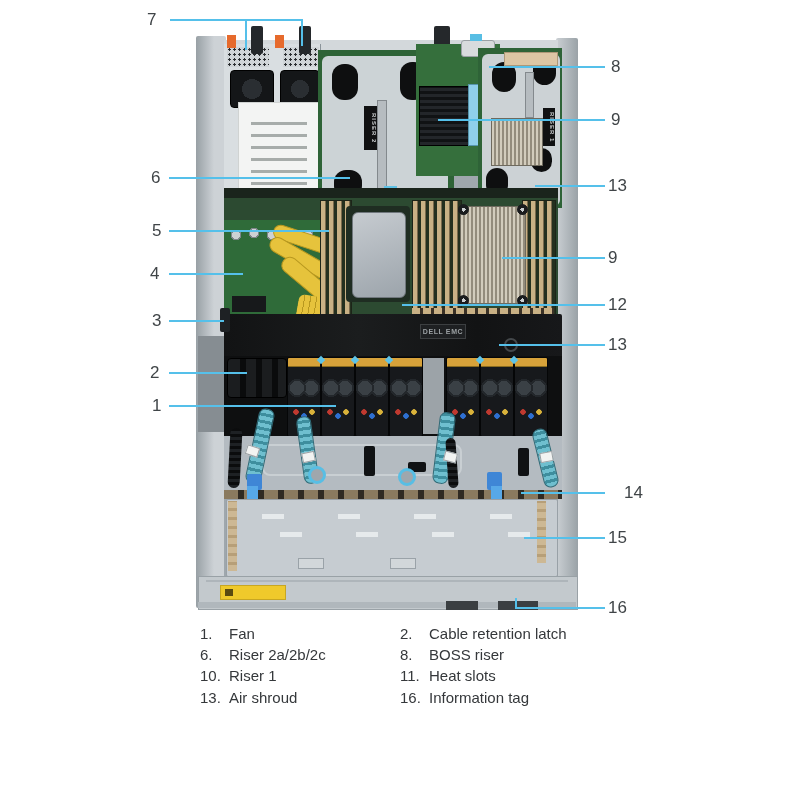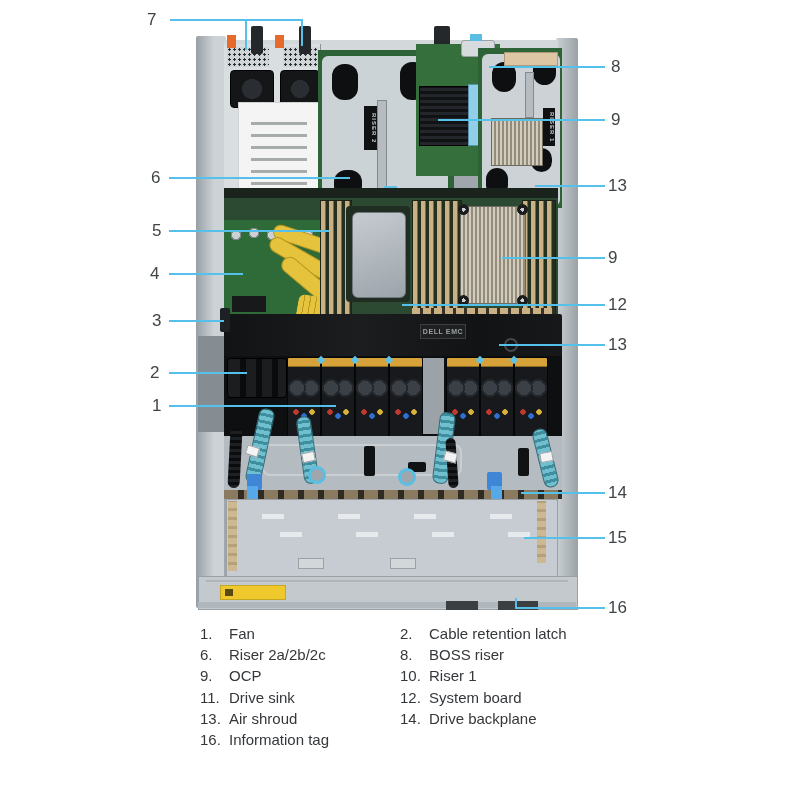--- a/index.html
+++ b/index.html
@@ -214,32 +214,29 @@
     <div class="cnum" style="left:150px;top:265px;">4</div>
     <div class="cnum" style="left:152px;top:312px;">3</div>
     <div class="cnum" style="left:150px;top:364px;">2</div>
     <div class="cnum" style="left:152px;top:397px;">1</div>
     <div class="cnum" style="left:611px;top:58px;">8</div>
     <div class="cnum" style="left:611px;top:111px;">9</div>
     <div class="cnum" style="left:608px;top:177px;">13</div>
     <div class="cnum" style="left:608px;top:249px;">9</div>
     <div class="cnum" style="left:608px;top:296px;">12</div>
     <div class="cnum" style="left:608px;top:336px;">13</div>
-    <div class="cnum" style="left:608px;top:484px;text-align:center;">14</div>
+    <div class="cnum" style="left:624px;top:484px;text-align:center;">14</div>
     <div class="cnum" style="left:608px;top:529px;">15</div>
     <div class="cnum" style="left:608px;top:599px;">16</div>
   </div>
 
   <div class="legend">
     <div><span class="ln">1.</span><span>Fan</span></div>
     <div><span class="ln">2.</span><span>Cable retention latch</span></div>
     <div><span class="ln">6.</span><span>Riser 2a/2b/2c</span></div>
     <div><span class="ln">8.</span><span>BOSS riser</span></div>
-    <div><span class="ln">9.</span><span>OCP</span></div>
     <div><span class="ln">10.</span><span>Riser 1</span></div>
-    <div><span class="ln">11.</span><span>Drive sink</span></div>
-    <div><span class="ln">12.</span><span>System board</span></div>
+    <div><span class="ln">11.</span><span>Heat slots</span></div>
     <div><span class="ln">13.</span><span>Air shroud</span></div>
-    <div><span class="ln">14.</span><span>Drive backplane</span></div>
     <div><span class="ln">16.</span><span>Information tag</span></div>
   </div>
 
 </div>
 
 </body></html>

